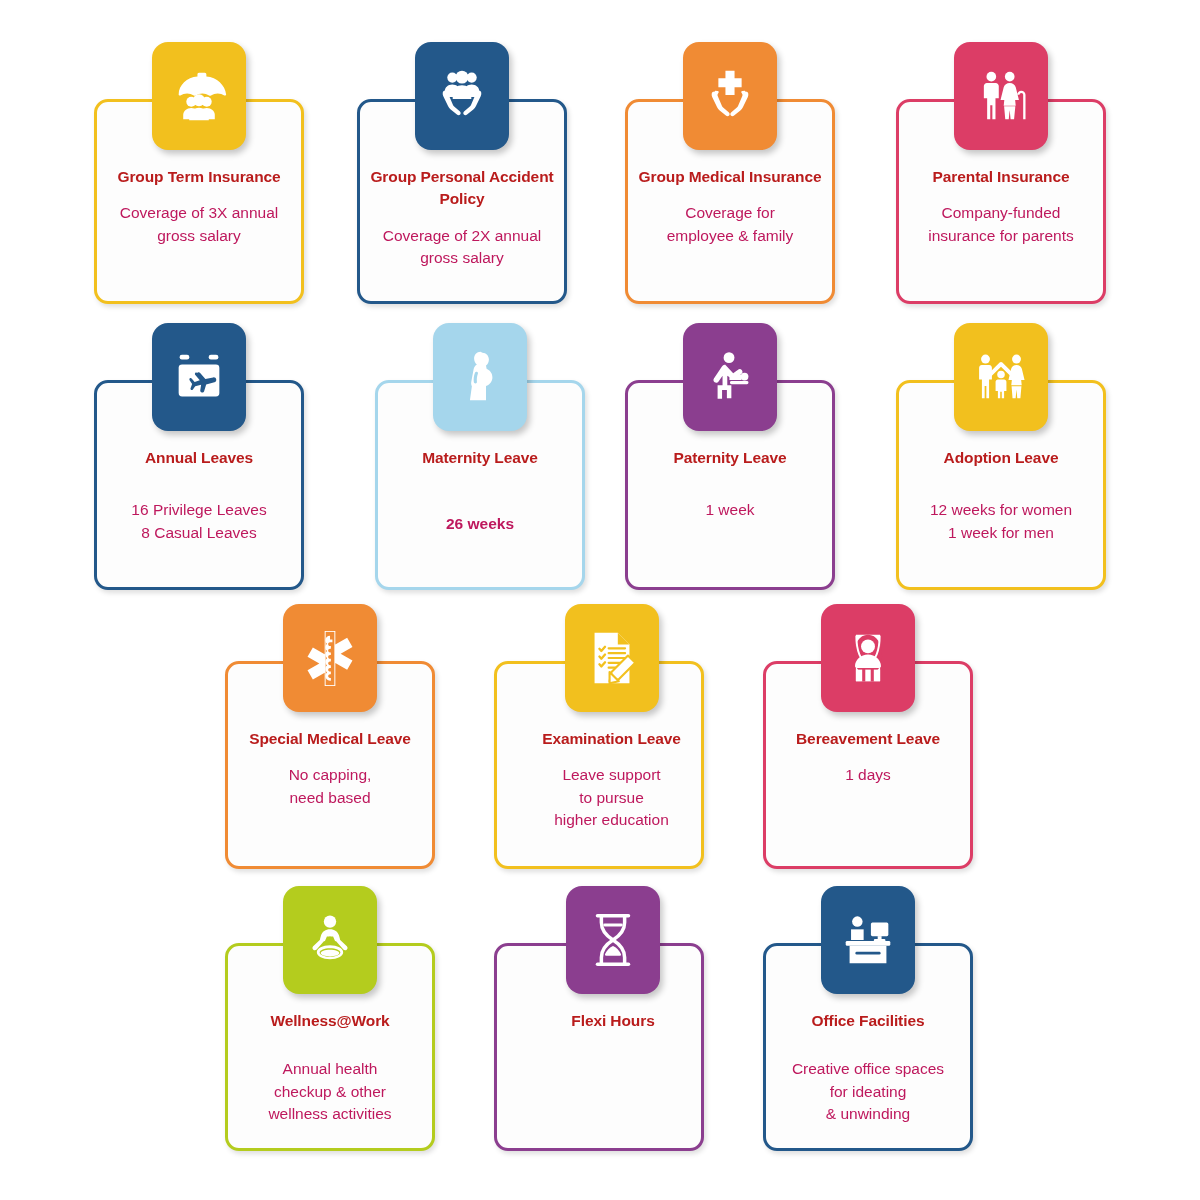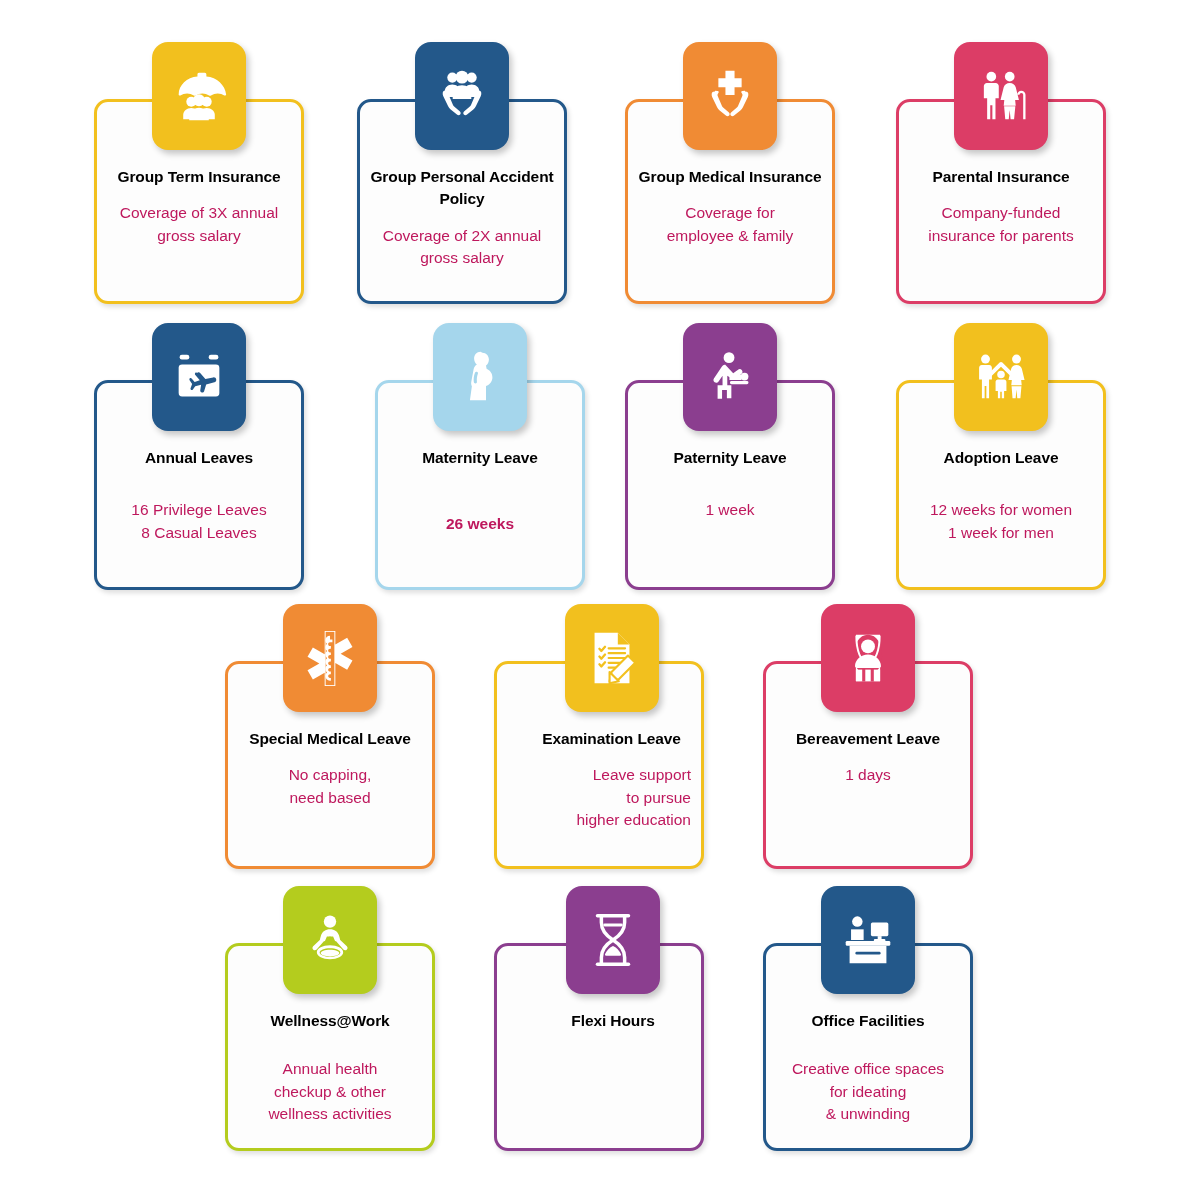--- a/index.html
+++ b/index.html
@@ -29,21 +29,21 @@
   }
   .card-inner {
     position: relative;
     height: 100%;
     padding: 64px 10px 14px 10px;
     text-align: center;
   }
   .card-title {
     font-size: 15.5px;
     font-weight: bold;
-    color: #000000;
+    color: #b91c1c;
     line-height: 1.45;
     letter-spacing: -0.1px;
   }
   .card-desc {
     margin-top: 14px;
     font-size: 15.5px;
     font-weight: normal;
     color: #be185d;
     line-height: 1.45;
     white-space: pre-line;
@@ -253,21 +253,21 @@
               <path d="M28.5 27h17"></path>
               <path d="M28.5 32h17"></path>
             <path d="M28.5 37h17"></path>
               <path d="M28.5 42h17"></path>
           </g>
           <path d="M48.5 29.5l7.5 7.5-17 17-9.5 2 2-9.5z" fill="#ffffff" stroke="#F2C01E" stroke-width="2.2" stroke-linejoin="round"></path>
           <path d="M29.5 46.5l9.5 9.5-9.5 2z" fill="#ffffff" stroke="#F2C01E" stroke-width="2.2" stroke-linejoin="round"></path>
         </svg>
       </div>
       <div class="card-title">Examination Leave</div>
-      <div class="card-desc" style="text-align:right;">Leave support
+      <div class="card-desc" style="">Leave support
 to pursue
 higher education</div>
     </div>
   </div>
 
   <div class="card" style="left:763px; top:661px; height:208px; border-color:#DC3D66;">
     <div class="card-inner">
       <div class="icon-tile" style="background:#DC3D66;">
         <svg width="62" height="62" viewBox="0 0 64 64" fill="#ffffff">
           <path d="M19.5 8h25v48h-25z" fill="#ffffff"></path>

